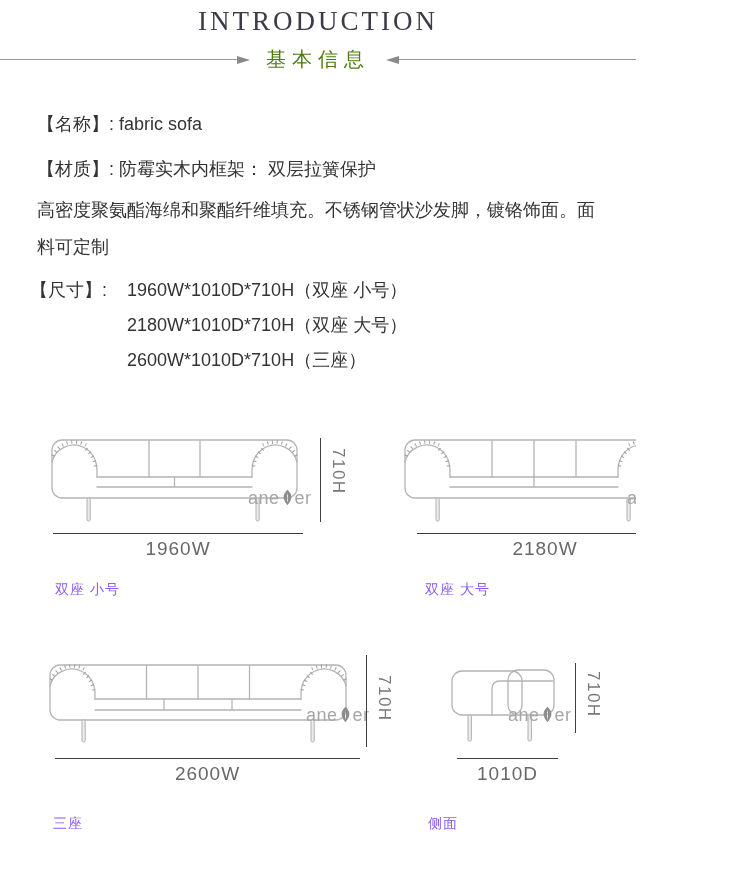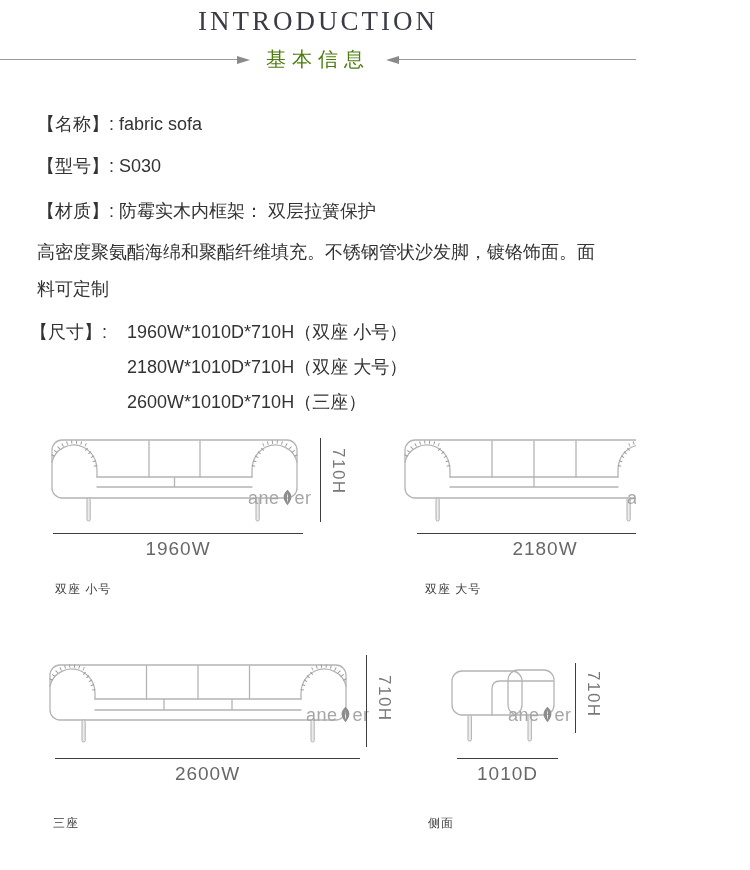--- a/index.html
+++ b/index.html
@@ -46,21 +46,21 @@
   .diag { position: absolute; }
   .diag svg { position: absolute; overflow: visible; }
   .ln   { fill: none; stroke: #b4b4b4; stroke-width: 1.3; stroke-linecap: round; stroke-linejoin: round; }
   .hatch{ fill: none; stroke: #9c9c9c; stroke-width: 3.4; stroke-dasharray: 1 3.8; stroke-linecap: butt; }
   .leg  { fill: #ececec; stroke: #b0b0b0; stroke-width: 1; }
 
   .dim-v  { position: absolute; width: 0; border-left: 1.6px solid #3e3e3e; }
   .dim-vl { position: absolute; writing-mode: vertical-rl; font-size: 17px; color: #787878; letter-spacing: 1.5px; }
   .dim-h  { position: absolute; height: 0; border-top: 1.6px solid #3e3e3e; }
   .dim-hl { position: absolute; text-align: center; font-size: 19px; color: #686868; letter-spacing: 1px; }
-  .cap    { position: absolute; font-size: 12px; color: #404040; letter-spacing: 1px; }
+  .cap    { position: absolute; font-size: 14px; color: #8b5cf6; letter-spacing: 1px; }
 
   
   .wm { position: absolute; display: flex; align-items: center;
         font-size: 18px; color: #a6a6a6; letter-spacing: .5px; line-height: 1; }
   .wm .leaf { width: 13px; height: 19px; margin: 0 1px; position: static; }
   .wm .leaf path { fill: #8d8d8d; }
 </style>
 </head>
 <body>
 
@@ -71,21 +71,20 @@
   <div class="sub">
     <span class="rule"></span>
     <span class="arr arr-r"></span>
     <span class="subt">基本信息</span>
     <span class="arr arr-l"></span>
     <span class="rule"></span>
   </div>
 
   <section class="info">
     <p>【名称】: fabric sofa</p>
-    <p class="row-model">【型号】: S030</p>
     <p class="row-material">【材质】: 防霉实木内框架： 双层拉簧保护</p>
     <p class="detail">
       <span>高密度聚氨酯海绵和聚酯纤维填充。不锈钢管状沙发脚，镀铬饰面。面</span><br>
       <span>料可定制</span>
     </p>
     <div class="sizes">
       <span class="sz-label">【尺寸】:</span>
       <div class="sz-list">
         <div class="sz">1960W*1010D*710H（双座 小号）</div>
         <div class="sz">2180W*1010D*710H（双座 大号）</div>

